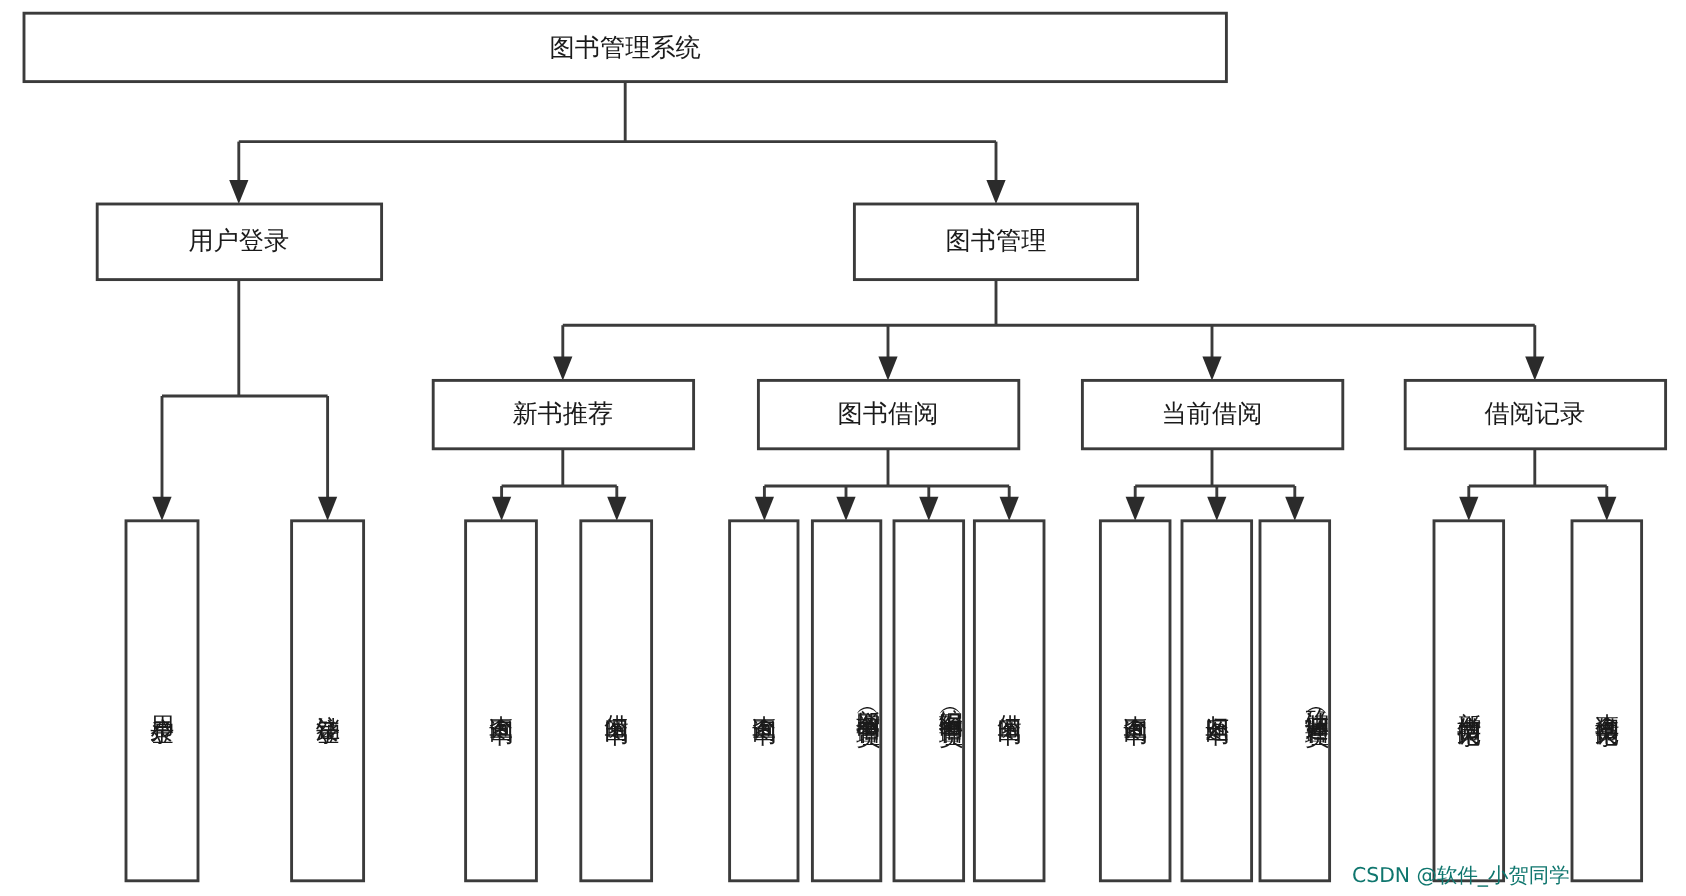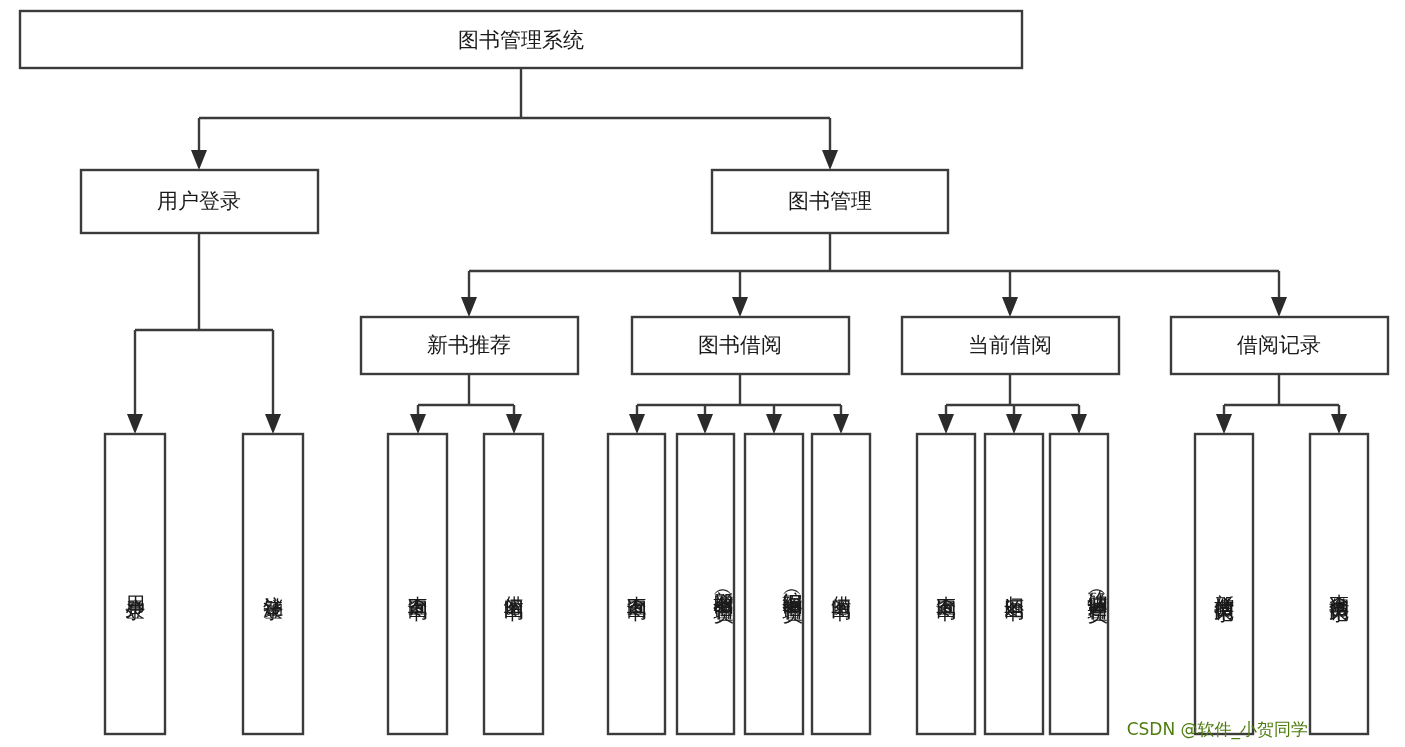--- a/index.html
+++ b/index.html
@@ -66,21 +66,21 @@
   .arrow-head {
     fill: #2b2b2b;
     stroke: none;
   }
   .watermark {
     position: absolute;
     right: 12px;
     bottom: 6px;
     font-family: "DejaVu Sans", "Liberation Sans", sans-serif;
     font-size: 17px;
-    color: #4d7c0f;
+    color: #0f766e;
     white-space: nowrap;
     pointer-events: none;
   }
 </style>
 </head>
 <body>
 
 <div id="diagram-root">
 
   <svg class="diagram-canvas" viewBox="0 0 1405 747">

